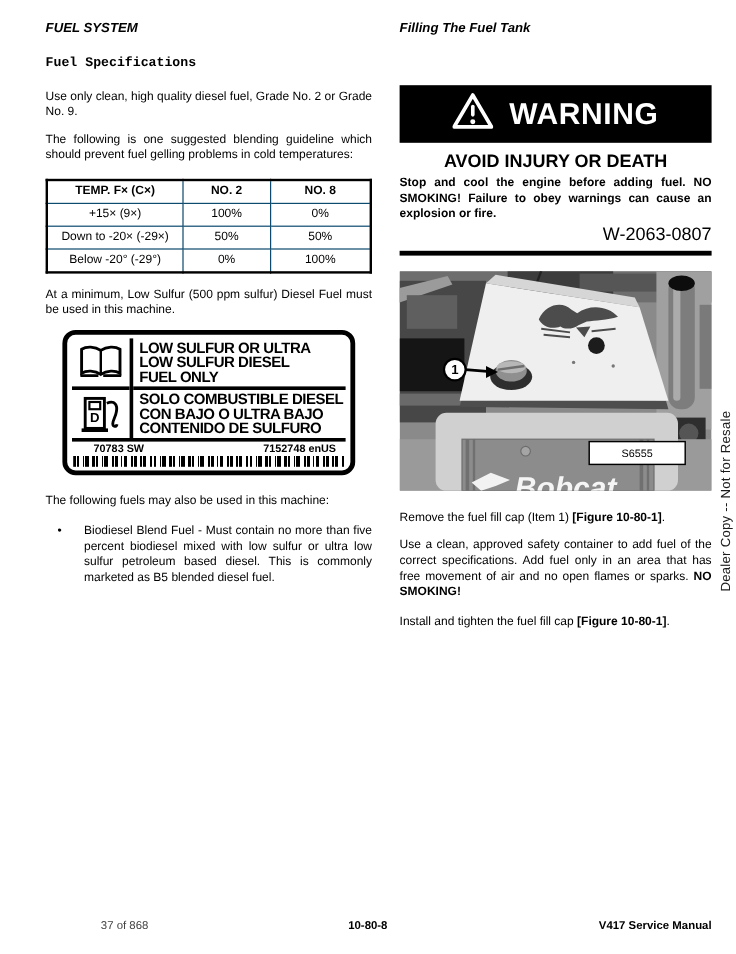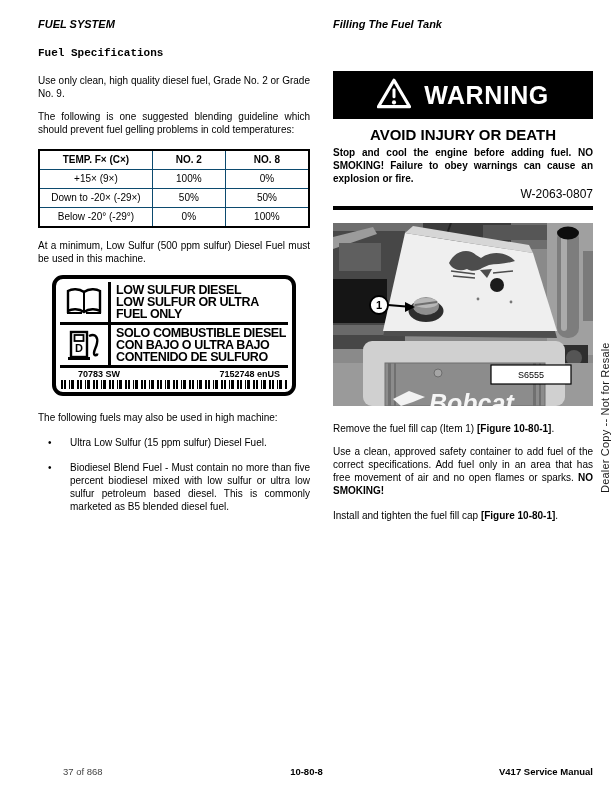--- a/index.html
+++ b/index.html
@@ -48,36 +48,36 @@
   ul.bullets li { position:relative; padding-left:32px; font-size:10px; line-height:13px;
            text-align:justify; margin:0 0 12px; }
   ul.bullets li::before { content:"•"; position:absolute; left:10px; top:0; font-size:10px; }
 
   
   .warn-box { background:#000; color:#fff; height:48px; margin:41px 0 7px;
            display:flex; align-items:center; justify-content:center; gap:13px; }
   .warn-word { font-size:25px; font-weight:bold; letter-spacing:0.5px; }
   .warn-head { font-size:15px; font-weight:bold; text-align:center; margin:0 0 3px; }
   p.warn-body { font-size:10px; line-height:13px; font-weight:bold; text-align:justify; margin:0 0 2px; }
-  .warn-code { font-size:12px; text-align:right; margin:0 0 5px; }
+  .warn-code { font-size:15px; text-align:right; margin:0 0 5px; }
   .thick-rule { height:4px; background:#000; margin:0 0 13px; }
 
   .fig-label { font-size:10.5px; font-weight:bold; margin:0 0 7px; }
   .photo { width:260px; height:183px; display:block; margin:0 0 16px; }
 
   .b { font-weight:bold; }
 
   
   .dealer-copy { position:absolute; right:2px; top:297px; height:196px;
     writing-mode:vertical-rl; transform:rotate(180deg);
     font-size:11px; color:#1a1a1a; letter-spacing:0.2px; white-space:nowrap; }
 
   
   .footer { position:absolute; left:0; top:766px; width:613px; height:14px; font-size:9.5px; }
-  .footer .pg   { position:absolute; left:63px;  color:#444; }
+  .footer .pg   { position:absolute; left:84px;  color:#444; }
   .footer .code { position:absolute; left:0; width:613px; text-align:center; font-weight:bold; }
   .footer .man  { position:absolute; right:20px; font-weight:bold; }
 </style>
 </head>
 <body>
 
 <div class="col col-left">
 
   <h2 class="sec-title">FUEL SYSTEM</h2>
   <h3 class="sub-title">Fuel Specifications</h3>
@@ -127,42 +127,41 @@
             <rect x="5" y="4" width="16" height="25" fill="none" stroke="#000" stroke-width="2.4"></rect>
             <rect x="8.5" y="7" width="9" height="6" fill="none" stroke="#000" stroke-width="1.8"></rect>
             <text x="13" y="24" text-anchor="middle" font-family="Liberation Sans, sans-serif" font-size="11" font-weight="bold" fill="#000">D</text>
             <path d="M23 8 C30 5 32 10 31 15 C30.5 19 28 22 28 25 C28 28 31 28 31.5 25.5" fill="none" stroke="#000" stroke-width="2.4"></path>
             <rect x="2" y="29" width="22" height="3" fill="#000"></rect>
           </svg>
         </div>
       </div>
       <div class="decal-text">
         <div class="decal-en">
+          <div>LOW SULFUR OR ULTRA</div>
           <div>LOW SULFUR DIESEL</div>
-          <div>LOW SULFUR OR ULTRA</div>
           <div>FUEL ONLY</div>
         </div>
         <div class="decal-es">
           <div>SOLO COMBUSTIBLE DIESEL</div>
           <div>CON BAJO O ULTRA BAJO</div>
           <div>CONTENIDO DE SULFURO</div>
         </div>
       </div>
     </div>
     <div class="decal-parts">
       <span>70783 SW</span>
       <span>7152748 enUS</span>
     </div>
     <div class="decal-barcode"></div>
   </div>
 
-  <p class="body" style="margin-bottom:12px;">The following fuels may also be used in high machine:</p>
+  <p class="body" style="margin-bottom:12px;">The following fuels may also be used in this machine:</p>
 
   <ul class="bullets">
-    <li>Ultra Low Sulfur (15 ppm sulfur) Diesel Fuel.</li>
     <li>Biodiesel Blend Fuel - Must contain no more than five percent biodiesel mixed with low sulfur or ultra low sulfur petroleum based diesel. This is commonly marketed as B5 blended diesel fuel.</li>
   </ul>
 </div>
 
 <div class="col col-right">
 
   <h2 class="sec-title" style="margin-bottom:0;">Filling The Fuel Tank</h2>
 
   <div class="warn-box">
     <span>

